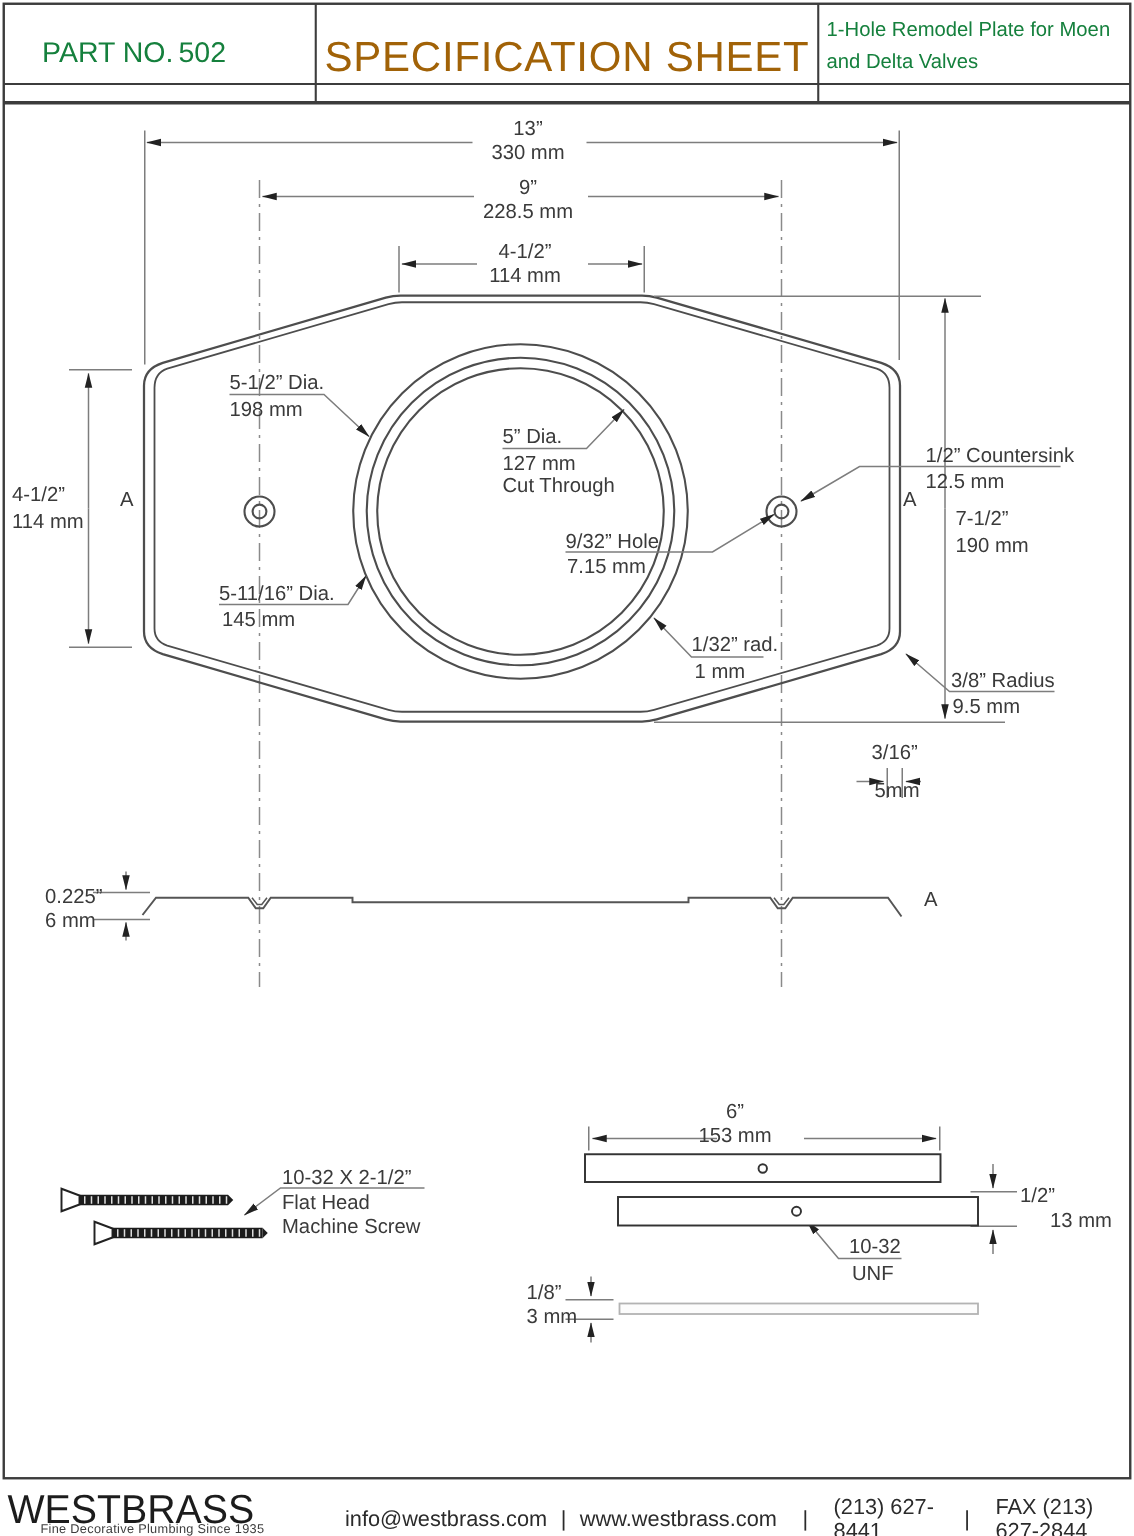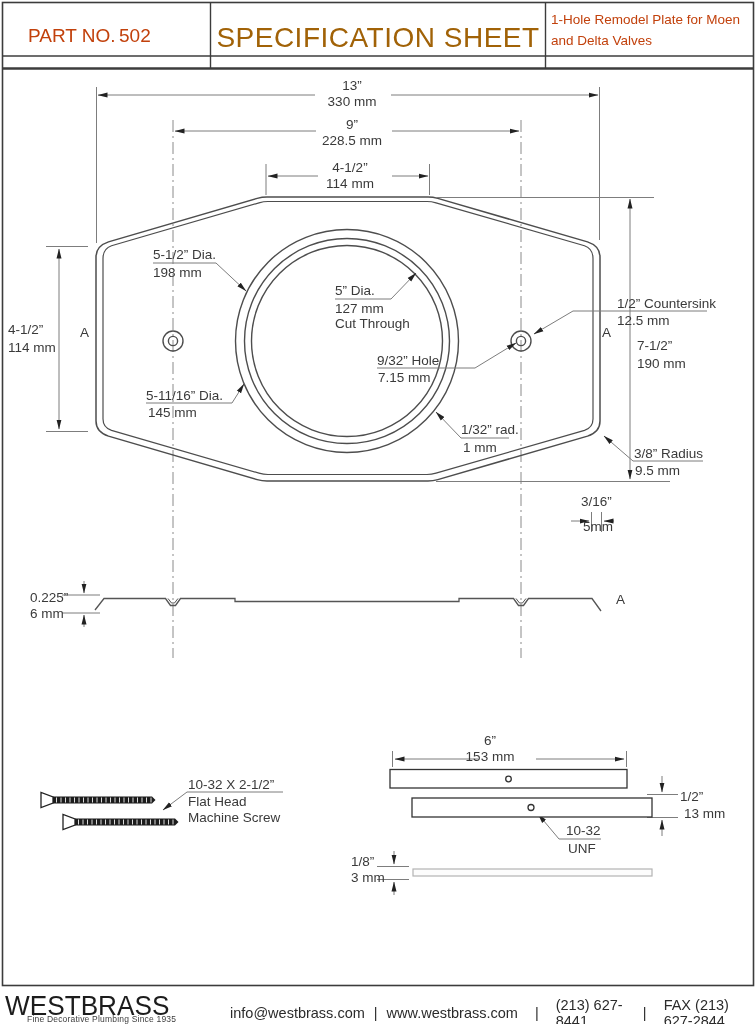--- a/index.html
+++ b/index.html
@@ -1,21 +1,21 @@
 <!DOCTYPE html>
 <html><head>
 <meta charset="utf-8">
 <style>
   html,body{margin:0;padding:0;background:#fff;}
   .page{position:relative;width:756px;height:1024px;background:#fff;
         font-family:"Liberation Sans","DejaVu Sans",sans-serif;color:#3a3a3a;overflow:hidden;}
   svg.draw{position:absolute;left:0;top:0;}
   .lbl{position:absolute;font-size:13.5px;line-height:16px;white-space:nowrap;color:#3a3a3a;}
   .ctr{text-align:center;}
-  .hdr-cell{position:absolute;color:#c2410c;}
+  .hdr-cell{position:absolute;color:#15803d;}
   .title{font-size:28px;letter-spacing:.5px;color:#a16207;}
   .partno{font-size:19px;}
   .product{font-size:13.5px;line-height:1.55;white-space:normal;}
   .brand{position:absolute;font-size:27px;font-weight:300;letter-spacing:0;color:#1c1c1c;
          transform:scaleX(.97);transform-origin:left;}
   .tagline{position:absolute;font-size:8.5px;color:#3d3d3d;letter-spacing:.2px;}
   .contact{position:absolute;display:flex;gap:9px;font-size:14.5px;color:#2b2b2b;align-items:center;}
   .contact .sep2{margin:0 8px;}
 </style>
 </head>
@@ -218,21 +218,21 @@
 
   <div class="lbl" style="left:188px;top:777px;">10-32 X 2-1/2”</div>
   <div class="lbl" style="left:188px;top:794px;">Flat Head</div>
   <div class="lbl" style="left:188px;top:810px;">Machine Screw</div>
 
   <div class="lbl ctr" style="left:446px;top:733px;width:88px;">
     <div>6”</div>
     <div>153 mm</div>
   </div>
   <div class="lbl" style="left:680px;top:789px;">1/2”</div>
-  <div class="lbl" style="left:684px;top:806px;">13 mm</div>
+  <div class="lbl" style="left:700px;top:806px;">13 mm</div>
 
   <div class="lbl" style="left:566px;top:823px;">10-32</div>
   <div class="lbl" style="left:568px;top:841px;">UNF</div>
 
   <div class="lbl" style="left:351px;top:854px;">1/8”</div>
   <div class="lbl" style="left:351px;top:870px;">3 mm</div>
 
   <div class="brand" style="left:5px;top:991px;">WESTBRASS</div>
   <div class="tagline" style="left:27px;top:1014px;">Fine Decorative Plumbing Since 1935</div>
   <div class="contact" style="left:230px;top:997px;">

